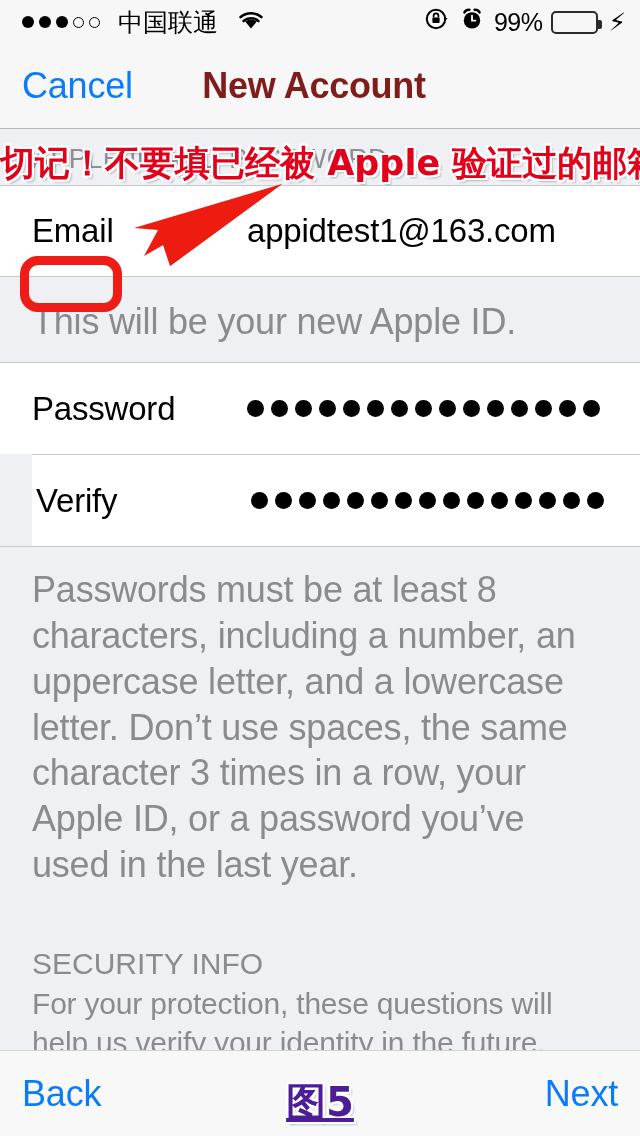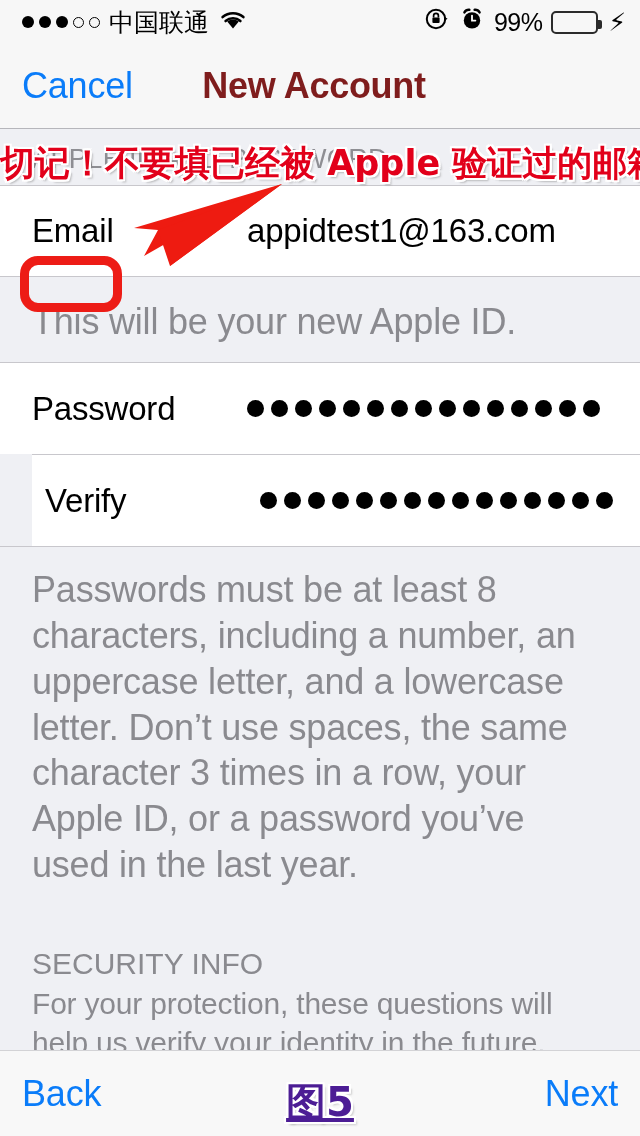--- a/index.html
+++ b/index.html
@@ -32,21 +32,21 @@
     display: flex;
     align-items: center;
     font-size: 25px;
     color: #000;
   }
   .status-left {
     position: absolute;
     left: 22px;
     display: flex;
     align-items: center;
-    gap: 9px;
+    gap: 18px;
     text-align: right;
   }
   .sig-dots { display: flex; align-items: center; gap: 5px; }
   .dot {
     width: 12px; height: 12px; border-radius: 50%;
     background: #000;
   }
   .dot.empty { background: transparent; border: 1.6px solid #000; width: 9px; height: 9px; }
   .carrier { font-size: 25px; letter-spacing: 0px; line-height: 1; }
   .wifi-ico { display: block; }
@@ -141,21 +141,21 @@
     align-items: center;
     height: 92px;
     padding: 0 22px 0 32px;
     box-sizing: border-box;
   }
   .cell.group-top { border-bottom: none; }
   .cell.group-mid {
     border-top: 1px solid #c8c7cc;
     border-bottom: none;
     margin-left: 32px;
-    padding-left: 13px;
+    padding-left: 4px;
   }
   .cell-label {
     font-size: 33px;
     color: #000;
     width: 215px;
     flex: none;
     letter-spacing: -0.2px;
   }
   .cell-value {
     font-size: 33px;

